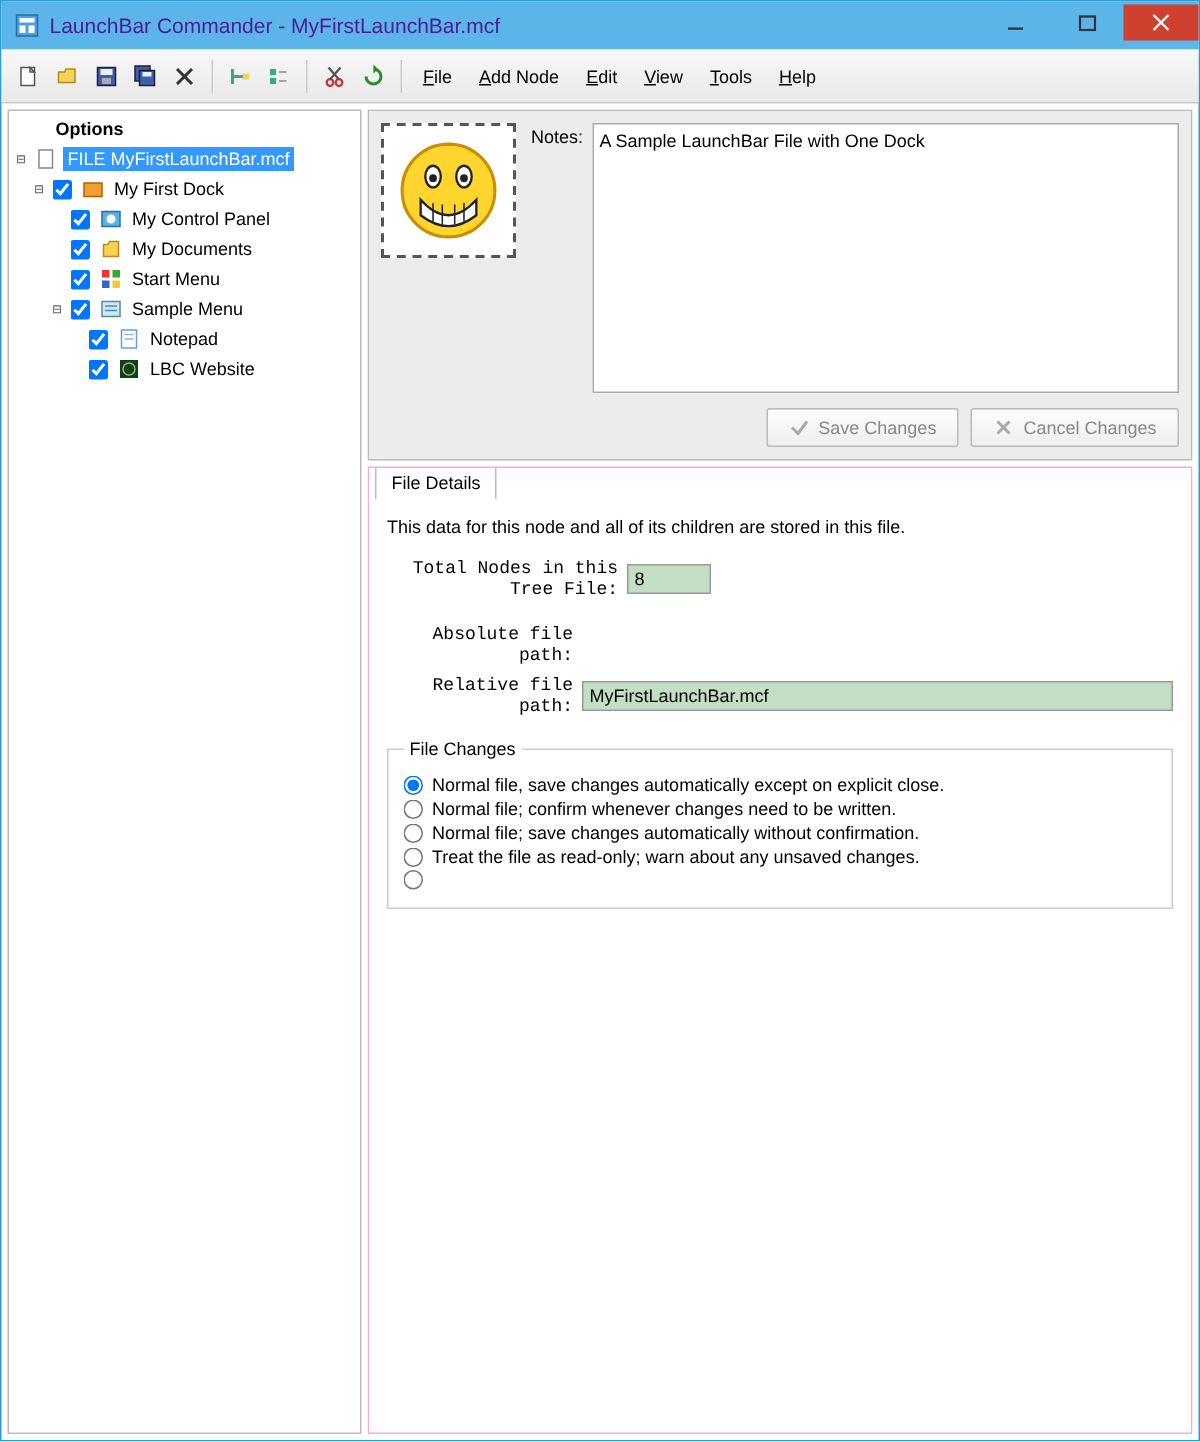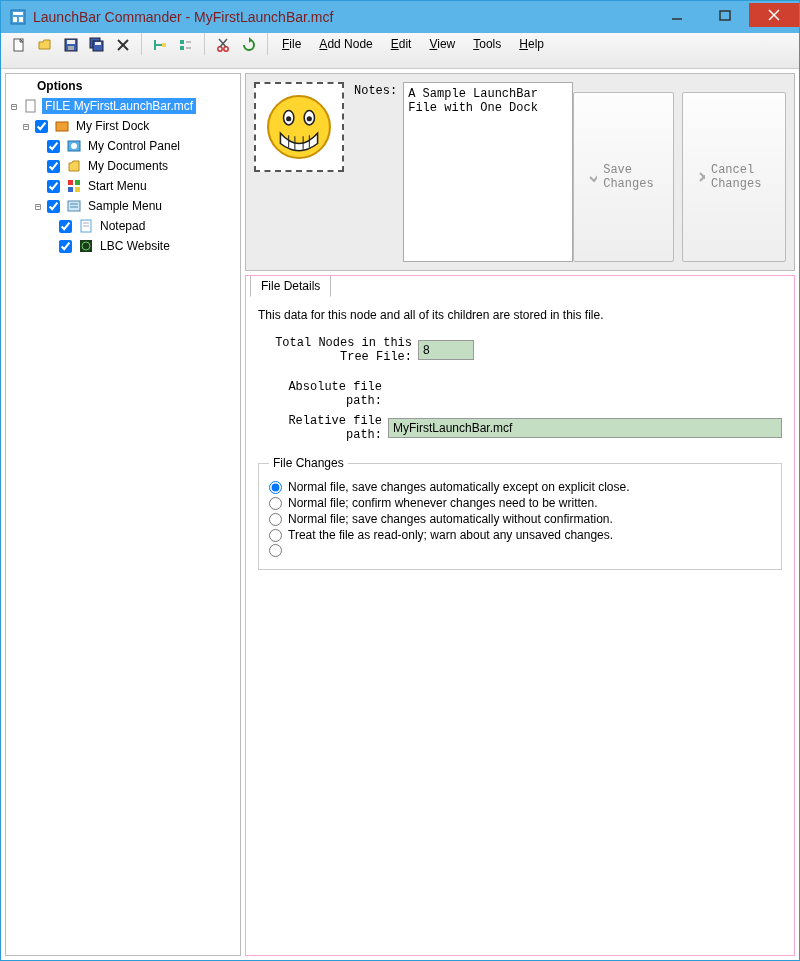--- a/index.html
+++ b/index.html
@@ -1,49 +1,49 @@
 <!DOCTYPE html>
 <html><head>
 <meta charset="utf-8">
 <style>
 * { box-sizing: border-box; margin: 0; padding: 0; }
 body { font-family: "Segoe UI", Tahoma, sans-serif; font-size: 12px; background: #fff; width: 800px; height: 961px; overflow: hidden; }
 
 .window { width: 800px; height: 961px; border: 1px solid #2c9cd8; background: #fff; display: flex; flex-direction: column; }
 
-.titlebar { height: 32px; background: #5bb5e8; display: flex; align-items: center; padding: 0 0 0 8px; color: #7f1d1d; font-size: 14px; }
+.titlebar { height: 32px; background: #5bb5e8; display: flex; align-items: center; padding: 0 0 0 8px; color: #4c1d95; font-size: 14px; }
 .titlebar .icon-box { width: 18px; height: 18px; margin-right: 6px; display: flex; align-items: center; justify-content: center; }
 .titlebar .title { flex: 1; }
 .titlebar .winbtns { display: flex; }
 .titlebar .winbtn { width: 48px; height: 28px; display: flex; align-items: center; justify-content: center; font-size: 16px; color: #333; }
 .titlebar .winbtn.close { background: #d0402e; color: #fff; width: 50px; height: 24px; margin-top: -4px; }
 .titlebar .winbtn.close svg { width: 12px; height: 12px; }
 .titlebar .winbtn.min, .titlebar .winbtn.max { height: 24px; margin-top: -4px; }
 
-.toolbar { height: 36px; background: linear-gradient(#f8f8f8,#e9e9e9); border-bottom: 1px solid #ccc; display: flex; align-items: flex-start; padding: 0 6px; gap: 2px; }
+.toolbar { height: 36px; background: linear-gradient(#f8f8f8,#e9e9e9); border-bottom: 1px solid #ccc; display: flex; align-items: center; padding: 0 6px; gap: 2px; }
 .tbtn { width: 24px; height: 24px; display: flex; align-items: center; justify-content: center; border: 1px solid transparent; border-radius: 2px; }
 .tsep { width: 1px; height: 22px; background: #ccc; margin: 0 4px; }
 .menuitem { padding: 4px 8px; cursor: default; }
 .menuitem u { text-decoration: underline; }
 
 .content { flex: 1; display: flex; padding: 4px; gap: 4px; overflow: hidden; }
 .leftpane { width: 236px; border: 1px solid #bbb; background: #fff; padding: 2px; overflow: auto; }
 .rightpane { flex: 1; display: flex; flex-direction: column; gap: 4px; overflow: hidden; }
 
 .tree { font-size: 12px; }
 .tree-row { display: flex; align-items: center; height: 20px; white-space: nowrap; }
 .tree-toggle { width: 12px; text-align: center; color: #666; font-size: 10px; font-family: monospace; }
 .tree-spacer { display: inline-block; }
 .tree-check { margin: 0 3px; }
 .tree-icon { width: 16px; height: 16px; margin: 0 3px; display: inline-flex; align-items: center; justify-content: center; }
 .tree-label { padding: 1px 3px; }
 .tree-label.selected { background: #3399ff; color: #fff; }
 .tree-label.header { font-weight: bold; padding: 1px 3px; }
 
-.toppanel { border: 1px solid #bbb; background: #ececec; padding: 8px; display: flex; flex-direction: row; font-family: Liberation Mono, monospace; }
+.toppanel { border: 1px solid #bbb; background: #ececec; padding: 8px; display: flex; flex-direction: column; }
 .topcontent { display: flex; gap: 10px; }
 .iconbox { width: 90px; height: 90px; border: 2px dashed #555; background: #fff; display: flex; align-items: center; justify-content: center; }
 .notesarea { flex: 1; display: flex; gap: 6px; }
 .noteslabel { padding-top: 2px; }
 .notesbox { flex: 1; border: 1px solid #aaa; background: #fff; height: 180px; padding: 4px; font-size: 12px; overflow-y: scroll; resize: none; font-family: inherit; }
 .btnrow { display: flex; justify-content: flex-end; gap: 8px; margin-top: 10px; }
 .btn { border: 1px solid #bbb; background: linear-gradient(#fdfdfd,#eee); padding: 5px 14px; display: flex; align-items: center; gap: 6px; color: #888; font-size: 12px; border-radius: 2px; }
 
 .bottompanel { flex: 1; border: 1px solid #f9a8d4; background: #fff; position: relative; padding: 8px; overflow: auto; }
 .tab { position: absolute; top: -1px; left: 4px; border: 1px solid #bbb; border-bottom: 1px solid #fff; background: #fff; padding: 3px 10px; font-size: 12px; }

